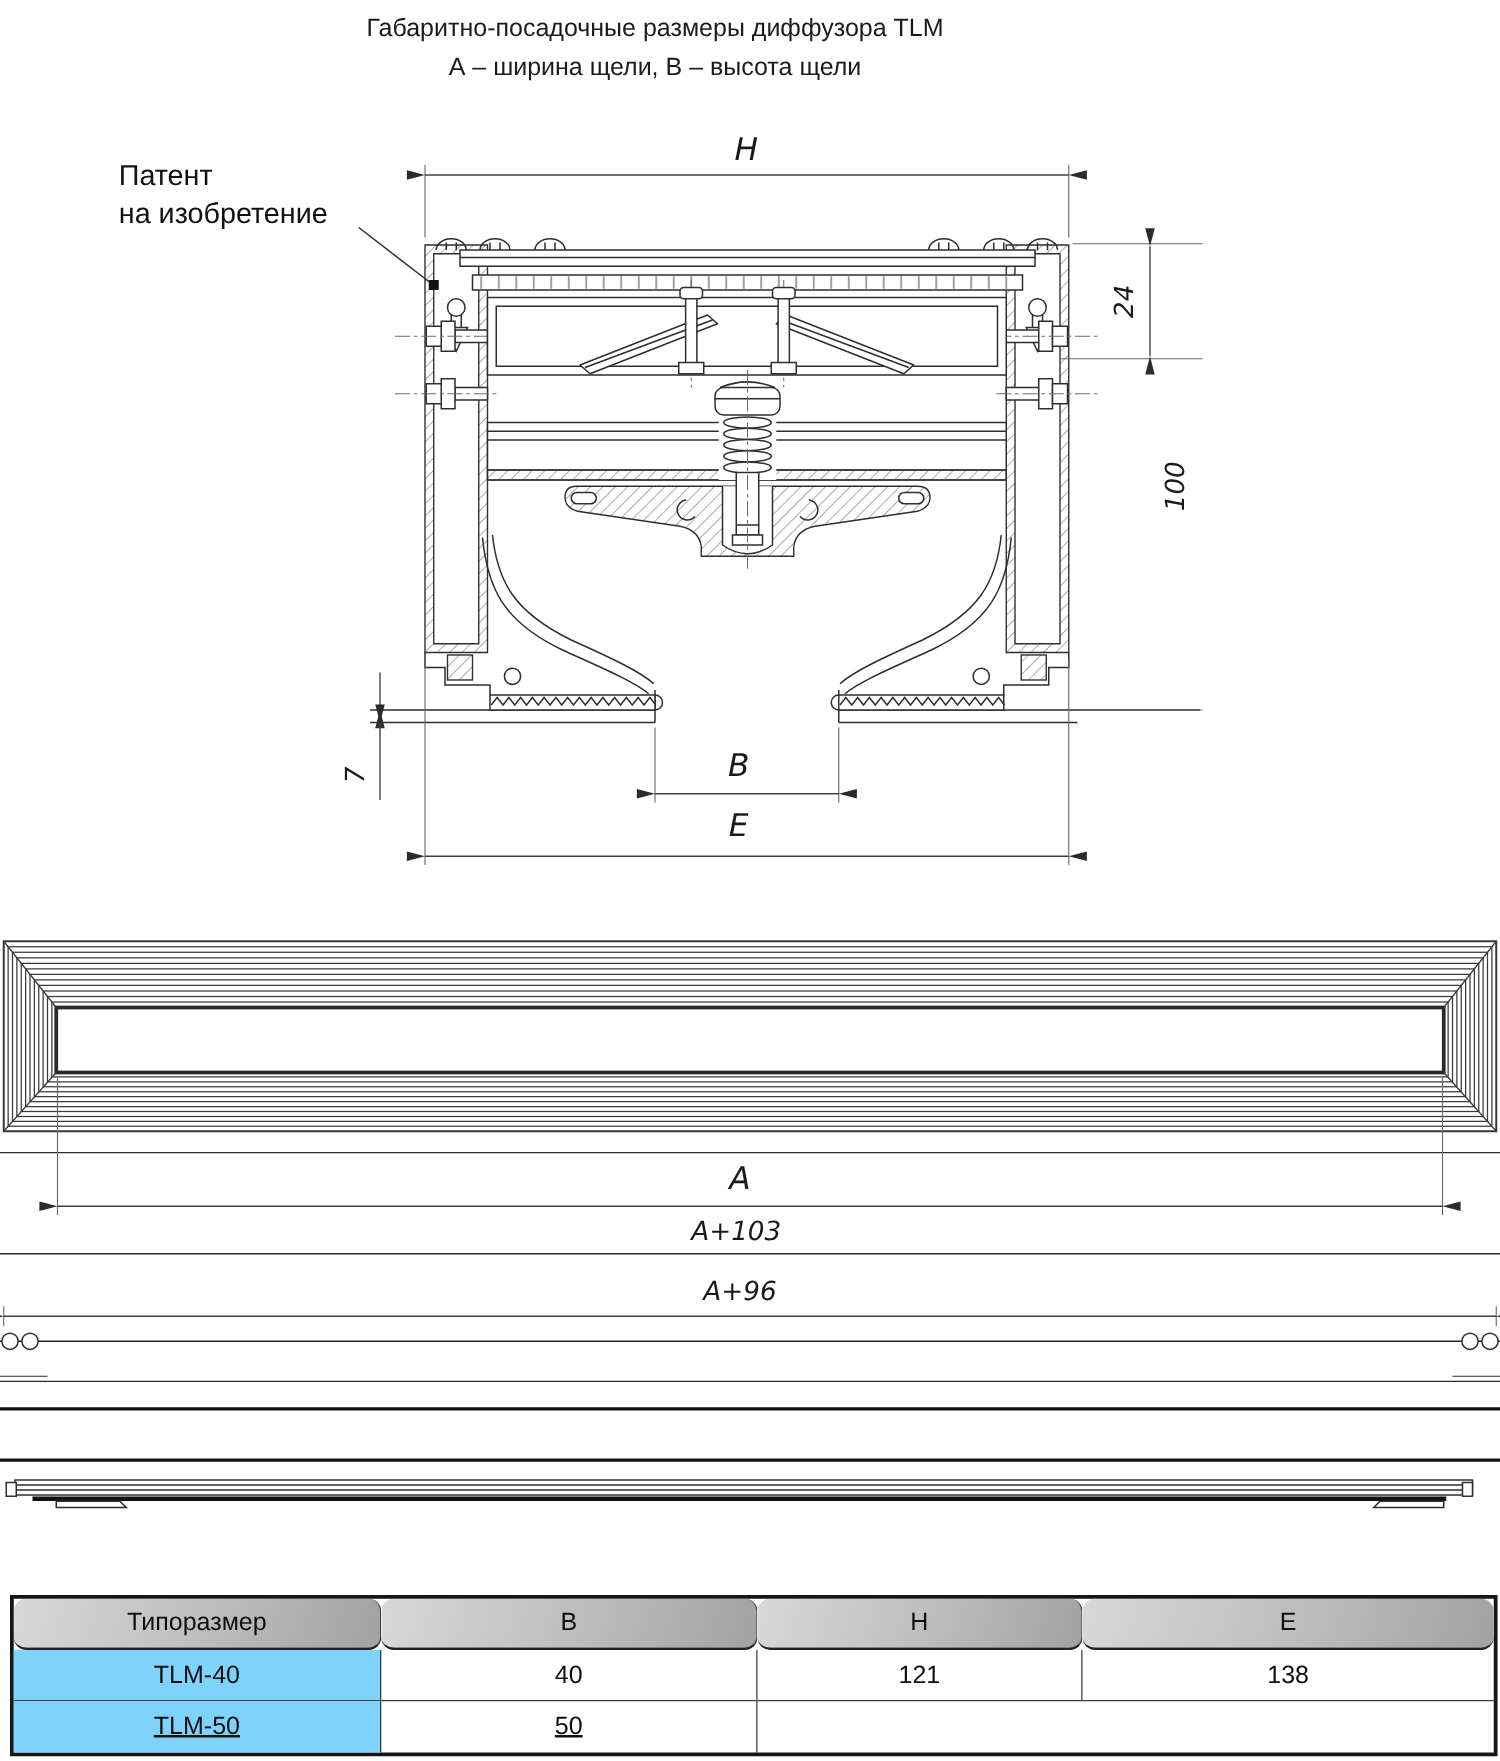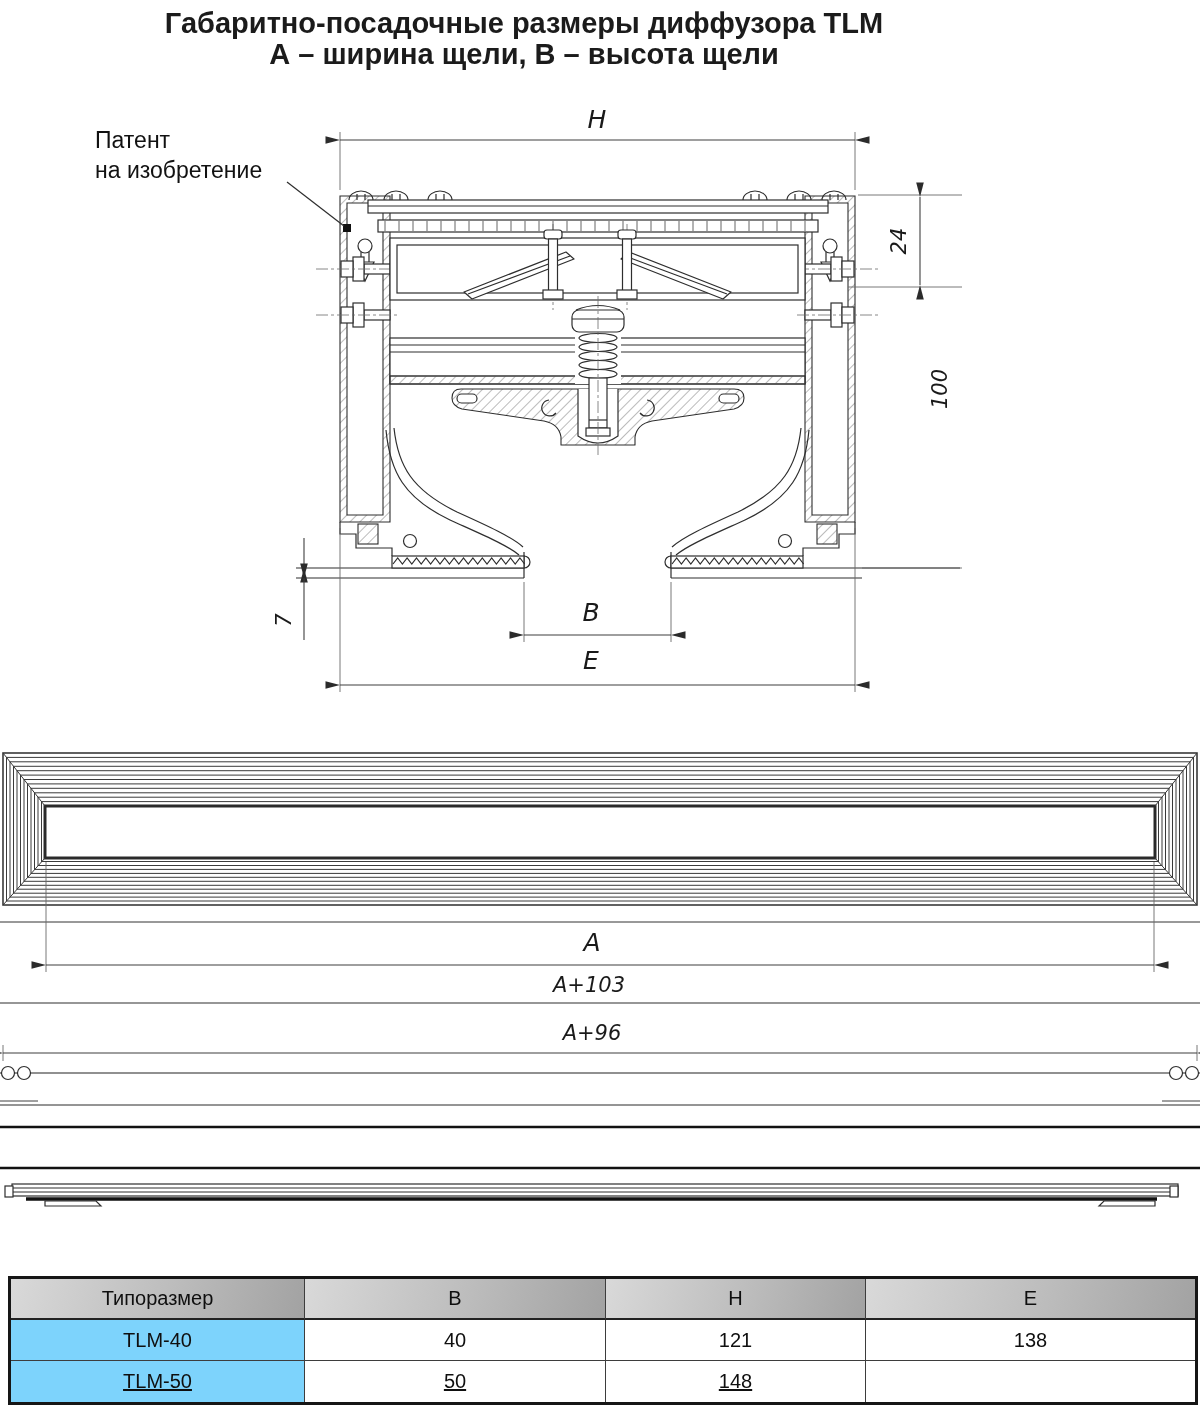--- a/index.html
+++ b/index.html
@@ -1,40 +1,40 @@
 <!DOCTYPE html>
 <html><head>
 <meta charset="utf-8">
 <style>
   html,body{margin:0;padding:0;background:#ffffff;}
   body{width:1200px;height:1409px;position:relative;overflow:hidden;
        font-family:"Liberation Sans",sans-serif;color:#1a1a1a;}
   .title-block{position:absolute;top:8px;left:0;width:1048px;text-align:center;
-       font-size:29px;line-height:31px;font-weight:700;color:#1b1b1b;}
+       font-size:20px;line-height:31px;font-weight:400;color:#1b1b1b;}
   svg.drawing{position:absolute;left:0;top:0;}
   
   .ln{stroke:#2e2e2e;stroke-width:1.2;fill:none;}
   .lnw{stroke:#2e2e2e;stroke-width:1.2;fill:#ffffff;}
   .dim{stroke:#3f3f3f;stroke-width:1.1;fill:none;}
   .ext{stroke:#6a6a6a;stroke-width:0.9;fill:none;}
   .cl{stroke:#6a6a6a;stroke-width:0.8;fill:none;stroke-dasharray:12 3 3 3;}
   .hatchfill{fill:url(#hatch);stroke:#2e2e2e;stroke-width:1.1;}
   .dimtxt{font-family:"DejaVu Sans",sans-serif;font-style:italic;font-size:25px;fill:#1a1a1a;}
   .dimtxt.sm{font-size:21px;}
   .labtxt{font-family:"Liberation Sans",sans-serif;font-size:23px;fill:#111;}
   
   .spec-table{position:absolute;left:8px;top:1276px;width:1184px;
       border:3px solid #161616;display:grid;
       grid-template-columns:294px 301px 260px 1fr;grid-auto-rows:41px;background:#fff;}
   .cell{border-right:1.5px solid #3d3d3d;border-bottom:1.5px solid #3d3d3d;
       display:flex;align-items:center;justify-content:center;font-size:20px;color:#0f0f0f;}
   .cell:nth-child(4n){border-right:none;}
   .cell.lastrow{border-bottom:none;text-decoration:underline;}
   .cell.hdr{background:linear-gradient(105deg,#d9d9d9 0%,#bcbcbc 55%,#a2a2a2 100%);
-      border-bottom:2px solid #222;}
+      border-bottom:2px solid #222;border-radius:10px;}
   .cell.rowlab{background:#7dd3fc;}
 </style>
 </head>
 <body>
 
 <div class="title-block">
   <div>Габаритно-посадочные размеры диффузора TLM</div>
   <div>А – ширина щели, В  – высота щели</div>
 </div>
 
@@ -267,14 +267,13 @@
   <div class="cell hdr">H</div>
   <div class="cell hdr">E</div>
 
   <div class="cell rowlab">TLM-40</div>
   <div class="cell">40</div>
   <div class="cell">121</div>
   <div class="cell">138</div>
 
   <div class="cell rowlab lastrow">TLM-50</div>
   <div class="cell lastrow">50</div>
-  <div class="cell lastrow">148</div>
 </div>
 
 </body></html>

